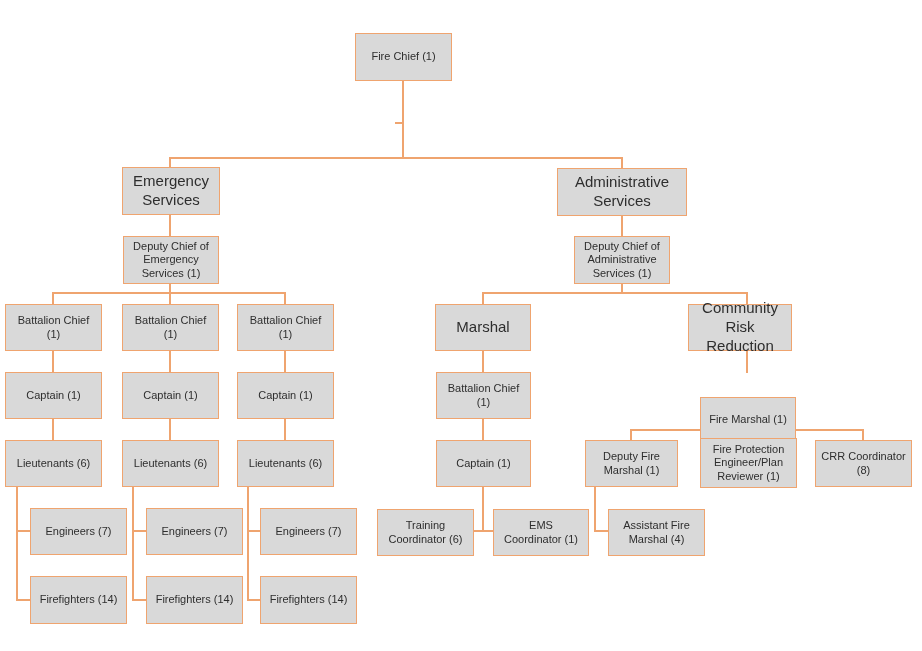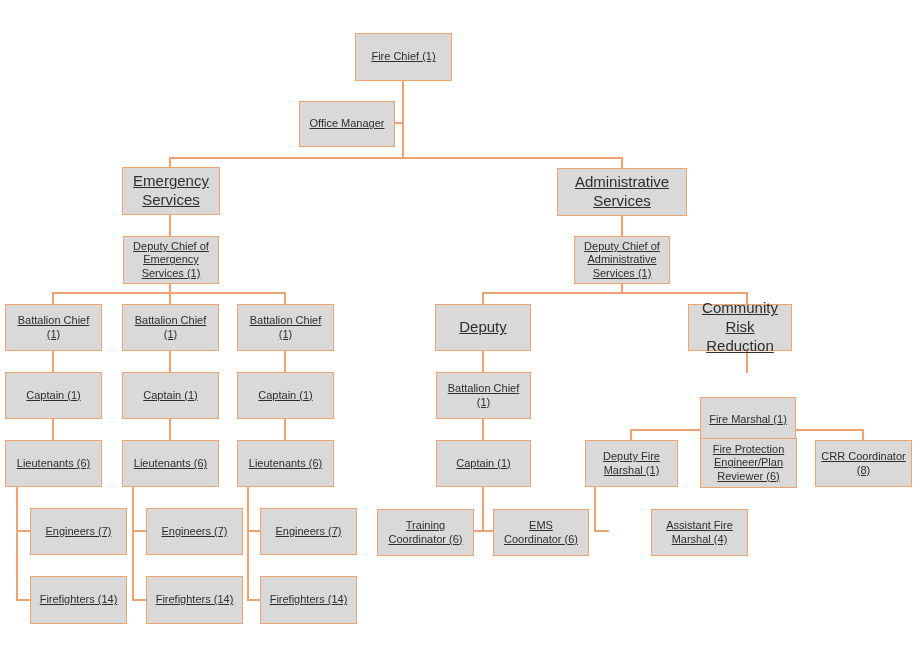--- a/index.html
+++ b/index.html
@@ -7,21 +7,21 @@
     position:relative;width:922px;height:651px;background:#ffffff;overflow:hidden;
     font-family:"Liberation Sans","DejaVu Sans",sans-serif;
   }
   .node{
     position:absolute;box-sizing:border-box;
     background:var(--box-fill,#d9d9d9);
     border:1.5px solid var(--connector,#efa46f);
     color:var(--box-text,#2e2e2e);
     display:flex;align-items:center;justify-content:center;
     text-align:center;font-size:11px;line-height:1.22;
-    white-space:pre-line;padding:1px;text-decoration:underline;
+    white-space:pre-line;padding:1px;
   }
   .node.big{font-size:15px;line-height:1.25;}
   .lv{position:absolute;width:2px;background:var(--connector,#efa46f);}
   .lh{position:absolute;height:2px;background:var(--connector,#efa46f);}
 </style>
 </head>
 <body>
 
 <div id="canvas">
 
@@ -65,21 +65,20 @@
     <div class="lv" style="left:746px;top:418px;height:13px;"></div>
     <div class="lh" style="left:630px;top:429px;width:234px;"></div>
     <div class="lv" style="left:630px;top:429px;height:12px;"></div>
     <div class="lv" style="left:747px;top:429px;height:10px;"></div>
     <div class="lv" style="left:862px;top:429px;height:12px;"></div>
     <div class="lv" style="left:594px;top:487px;height:45px;"></div>
     <div class="lh" style="left:594px;top:530px;width:15px;"></div>
   </div>
 
   <div class="node" style="left:355px;top:33px;width:97px;height:48px;">Fire Chief (1)</div>
-  <div class="node" style="left:299px;top:101px;width:96px;height:46px;">Office Manager</div>
 
   <div class="node big" style="left:122px;top:167px;width:98px;height:48px;">Emergency
 Services</div>
   <div class="node big" style="left:557px;top:168px;width:130px;height:48px;">Administrative
 Services</div>
 
   <div class="node" style="left:123px;top:236px;width:96px;height:48px;">Deputy Chief of
 Emergency
 Services (1)</div>
   <div class="node" style="left:574px;top:236px;width:96px;height:48px;">Deputy Chief of
@@ -102,35 +101,35 @@
   <div class="node" style="left:237px;top:440px;width:97px;height:47px;">Lieutenants (6)</div>
 
   <div class="node" style="left:30px;top:508px;width:97px;height:47px;">Engineers (7)</div>
   <div class="node" style="left:146px;top:508px;width:97px;height:47px;">Engineers (7)</div>
   <div class="node" style="left:260px;top:508px;width:97px;height:47px;">Engineers (7)</div>
 
   <div class="node" style="left:30px;top:576px;width:97px;height:48px;">Firefighters (14)</div>
   <div class="node" style="left:146px;top:576px;width:97px;height:48px;">Firefighters (14)</div>
   <div class="node" style="left:260px;top:576px;width:97px;height:48px;">Firefighters (14)</div>
 
-  <div class="node big" style="left:435px;top:304px;width:96px;height:47px;">Deputy</div>
+  <div class="node big" style="left:435px;top:304px;width:96px;height:47px;">Marshal</div>
   <div class="node" style="left:436px;top:372px;width:95px;height:47px;">Battalion Chief
 (1)</div>
   <div class="node" style="left:436px;top:440px;width:95px;height:47px;">Captain (1)</div>
   <div class="node" style="left:377px;top:509px;width:97px;height:47px;">Training
 Coordinator (6)</div>
   <div class="node" style="left:493px;top:509px;width:96px;height:47px;">EMS
-Coordinator (6)</div>
+Coordinator (1)</div>
 
   <div class="node big" style="left:688px;top:304px;width:104px;height:47px;">Community Risk
 Reduction</div>
   <div class="node" style="left:700px;top:373px;width:96px;height:45px;margin-top:24px;">Fire Marshal (1)</div>
   <div class="node" style="left:585px;top:440px;width:93px;height:47px;">Deputy Fire
 Marshal (1)</div>
   <div class="node" style="left:700px;top:438px;width:97px;height:50px;">Fire Protection
 Engineer/Plan
-Reviewer (6)</div>
+Reviewer (1)</div>
   <div class="node" style="left:815px;top:440px;width:97px;height:47px;">CRR Coordinator
 (8)</div>
-  <div class="node" style="left:608px;top:509px;width:97px;height:47px;margin-left:43px;">Assistant Fire
+  <div class="node" style="left:608px;top:509px;width:97px;height:47px;">Assistant Fire
 Marshal (4)</div>
 
 </div>
 
 </body></html>

